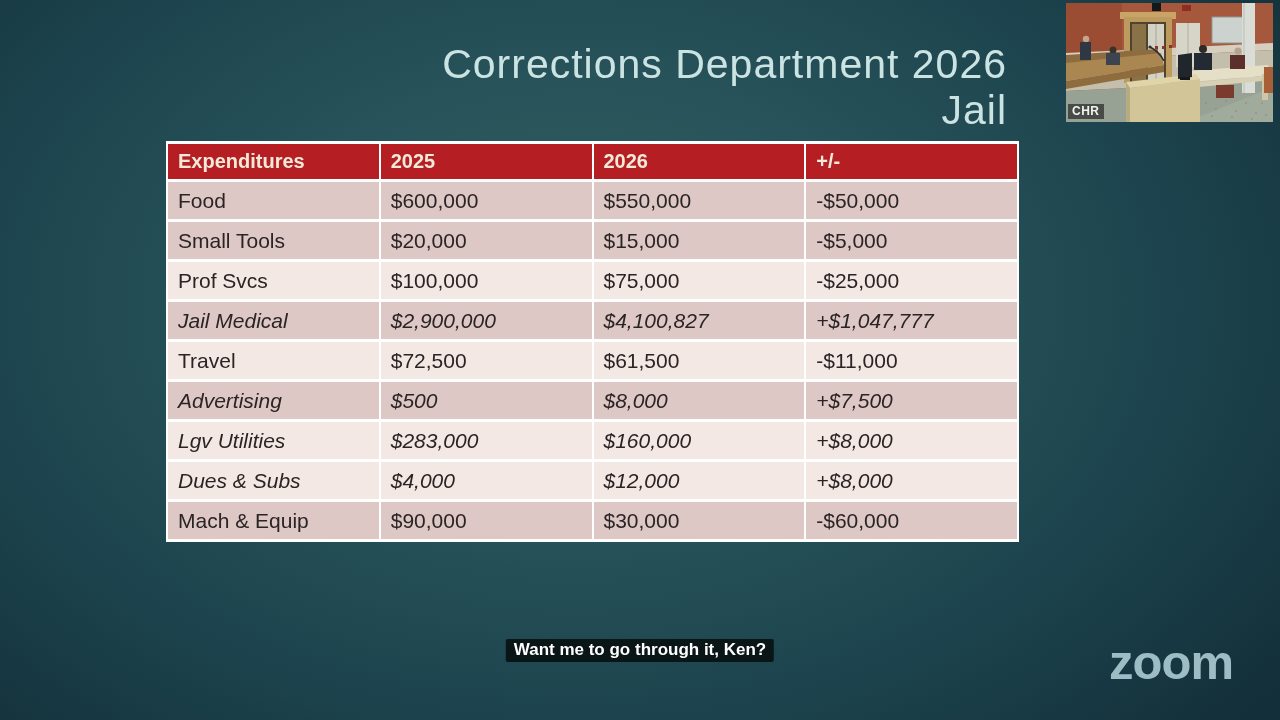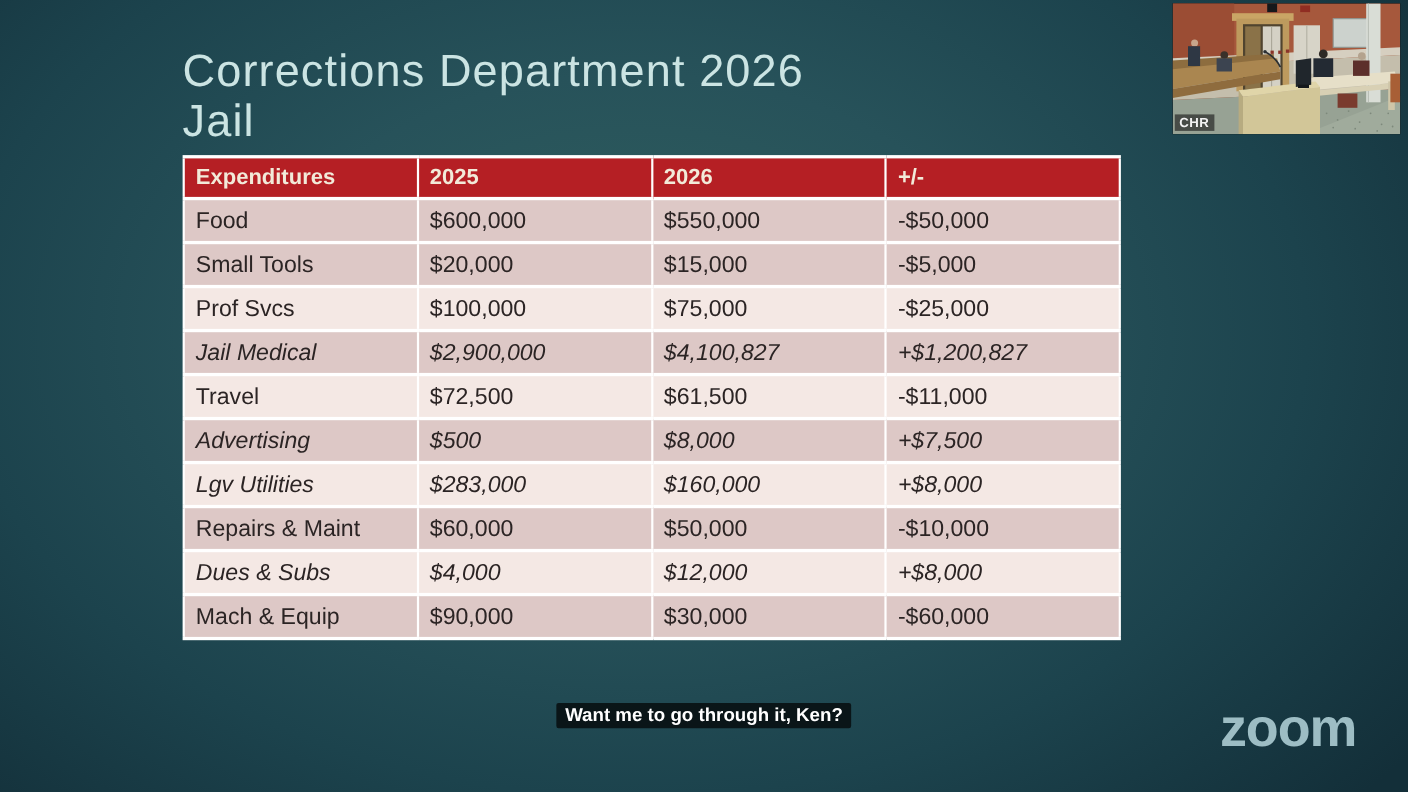--- a/index.html
+++ b/index.html
@@ -12,22 +12,22 @@
       radial-gradient(ellipse 900px 620px at 45% 42%,
         var(--bg-center, #30605f) 0%,
         #27525a 38%,
         #1c434d 68%,
         var(--bg-edge, #132f39) 100%);
   }
 
   
   .slide-title {
     position: absolute;
-    left: 166px; top: 40px; width: 853px;
-    text-align: left;
+    left: 154px; top: 40px; width: 853px;
+    text-align: right;
     color: var(--title-color, #cbe4e3);
     font-weight: normal;
     letter-spacing: 1px;
   }
   .slide-title .line1 { font-size: 41px; line-height: 48px; }
   .slide-title .line2 { font-size: 41px; line-height: 44px; }
 
   
   table.budget {
     position: absolute;
@@ -142,45 +142,39 @@
       <tr class="band-light">
         <td>Prof Svcs</td>
         <td>$100,000</td>
         <td>$75,000</td>
         <td>-$25,000</td>
       </tr>
       <tr class="band-dark emph">
         <td>Jail Medical</td>
         <td>$2,900,000</td>
         <td>$4,100,827</td>
-        <td>+$1,200,827</td>
+        <td>+$1,047,777</td>
       </tr>
       <tr class="band-light">
         <td>Travel</td>
         <td>$72,500</td>
         <td>$61,500</td>
         <td>-$11,000</td>
       </tr>
       <tr class="band-dark emph">
         <td>Advertising</td>
         <td>$500</td>
         <td>$8,000</td>
         <td>+$7,500</td>
       </tr>
       <tr class="band-light emph">
         <td>Lgv Utilities</td>
         <td>$283,000</td>
         <td>$160,000</td>
         <td>+$8,000</td>
-      </tr>
-      <tr class="band-dark">
-        <td>Repairs &amp; Maint</td>
-        <td>$60,000</td>
-        <td>$50,000</td>
-        <td>-$10,000</td>
       </tr>
       <tr class="band-light emph">
         <td>Dues &amp; Subs</td>
         <td>$4,000</td>
         <td>$12,000</td>
         <td>+$8,000</td>
       </tr>
       <tr class="band-dark">
         <td>Mach &amp; Equip</td>
         <td>$90,000</td>

